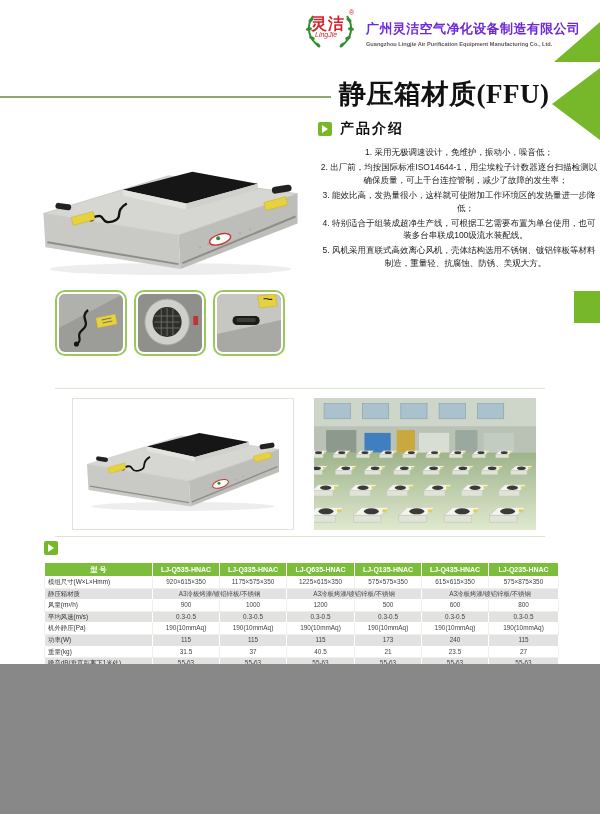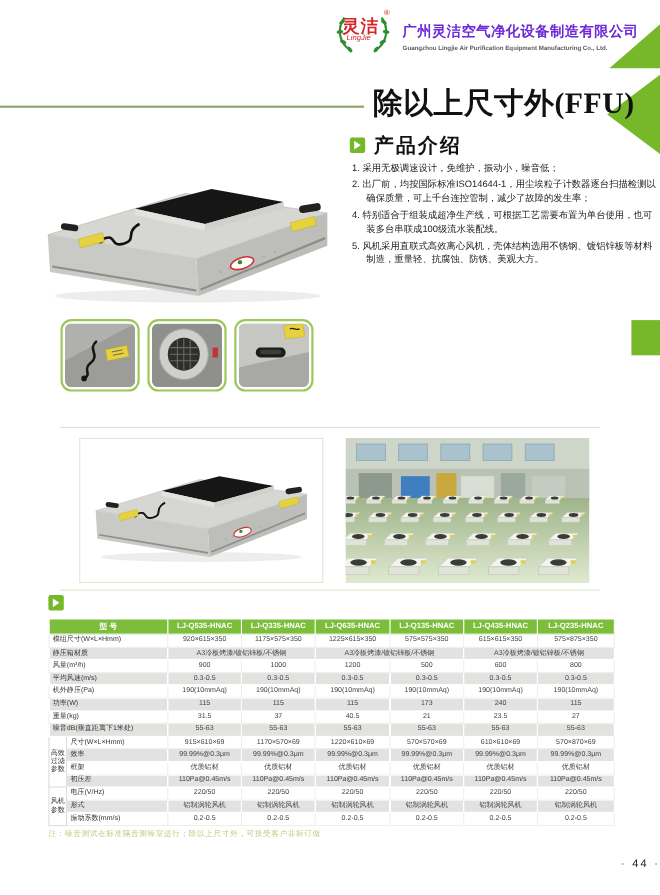--- a/index.html
+++ b/index.html
@@ -1,39 +1,39 @@
 <!DOCTYPE html>
 <html><head>
 <meta charset="utf-8">
 <style>
   html,body{margin:0;padding:0;background:#888;}
-  .page{position:relative;width:600px;height:814px;background:#fff;overflow:hidden;
+  .page{position:relative;width:600px;height:664px;background:#fff;overflow:hidden;
         font-family:"Liberation Sans","DejaVu Sans",sans-serif;}
   
   .logo-wrap{position:absolute;left:301px;top:6px;width:58px;height:50px;}
   .logo-cn{position:absolute;left:10px;top:8px;font-size:16px;font-weight:bold;color:#d5232a;
            font-family:"Liberation Serif","DejaVu Serif",serif;letter-spacing:1px;}
   .logo-reg{position:absolute;left:48px;top:3px;font-size:7px;color:#d5232a;}
   .logo-script{position:absolute;left:14px;top:25px;font-size:7px;font-style:italic;color:#d5232a;}
   .company{position:absolute;left:366px;top:20px;width:210px;}
   .company-cn{font-size:13px;font-weight:bold;color:#6d28d9;letter-spacing:0.4px;white-space:nowrap;}
   .company-en{font-size:5.6px;font-weight:bold;color:#5a5a5a;margin-top:3px;white-space:nowrap;}
   .corner-svg{position:absolute;left:540px;top:18px;}
   
   .title-line{position:absolute;left:0;top:96px;width:331px;height:2px;background:#8fa86a;}
   .page-title{position:absolute;left:339px;top:76px;font-size:27px;font-weight:bold;color:#111;
               font-family:"Liberation Serif","DejaVu Serif",serif;letter-spacing:0.5px;}
   
   .sec-head{position:absolute;display:flex;align-items:center;}
   .sec-icon{width:14px;height:14px;background:#76b82a;border-radius:2px;display:inline-block;position:relative;}
   .sec-icon::after{content:"";position:absolute;left:4px;top:3px;border-left:6px solid #fff;
                    border-top:4px solid transparent;border-bottom:4px solid transparent;}
-  .sec-label{margin-left:8px;font-size:18px;font-weight:bold;color:#111;letter-spacing:2px;}
-  
-  .intro-list{position:absolute;left:320px;top:146px;width:278px;font-size:8.5px;color:#222;line-height:1.52;}
+  .sec-label{margin-left:8px;font-size:14px;font-weight:bold;color:#111;letter-spacing:2px;}
+  
+  .intro-list{position:absolute;left:320px;top:146px;width:278px;font-size:8.5px;color:#222;line-height:1.52;text-align:center;}
   .intro-item{padding-left:13px;text-indent:-13px;margin-bottom:2px;}
   
   .photo-top{position:absolute;left:28px;top:146px;}
   .details-row{position:absolute;left:55px;top:290px;display:flex;gap:7px;}
   .detail{width:72px;height:66px;border:2px solid #9cc85a;border-radius:10px;background:#fff;padding:2px;box-sizing:border-box;}
   .detail-inner{width:100%;height:100%;border-radius:6px;overflow:hidden;}
   .green-square{position:absolute;left:574px;top:291px;width:26px;height:32px;background:#76b82a;}
   .divider{position:absolute;left:55px;width:490px;height:1px;background:#dde5cc;}
   .photo-left{position:absolute;left:72px;top:398px;width:222px;height:132px;border:1px solid #e3e3da;
               background:#fff;display:flex;align-items:center;justify-content:center;box-sizing:border-box;}
@@ -108,29 +108,30 @@
   <div class="company">
     <div class="company-cn">广州灵洁空气净化设备制造有限公司</div>
     <div class="company-en">Guangzhou Lingjie Air Purification Equipment Manufacturing Co., Ltd.</div>
   </div>
   <svg class="corner-svg" width="60" height="125">
     <polygon points="60,4 60,44 14,44" fill="#76b82a"></polygon>
     <polygon points="12,86 60,50 60,122" fill="#76b82a"></polygon>
   </svg>
 
   <div class="title-line"></div>
-  <h1 class="page-title" style="margin:0">除以上尺寸外(FFU)</h1>
+  <h1 class="page-title" style="margin:0">静压箱材质(FFU)</h1>
 
   <div class="sec-head" style="left:318px;top:120px">
     <span class="sec-icon"></span>
     <span class="sec-label">产品介绍</span>
   </div>
   <div class="intro-list">
       <div class="intro-item">1. 采用无极调速设计，免维护，振动小，噪音低；</div>
       <div class="intro-item">2. 出厂前，均按国际标准ISO14644-1，用尘埃粒子计数器逐台扫描检测以确保质量，可上千台连控管制，减少了故障的发生率；</div>
+      <div class="intro-item">3. 能效比高，发热量很小，这样就可使附加工作环境区的发热量进一步降低；</div>
       <div class="intro-item">4. 特别适合于组装成超净生产线，可根据工艺需要布置为单台使用，也可装多台串联成100级流水装配线。</div>
       <div class="intro-item">5. 风机采用直联式高效离心风机，壳体结构选用不锈钢、镀铝锌板等材料制造，重量轻、抗腐蚀、防锈、美观大方。</div>
     </div>
 
   <div class="photo-top">
     <svg width="285" height="134" viewBox="0 0 280 135">
         <use href="#ffu-big"></use>
       </svg>
   </div>
 

